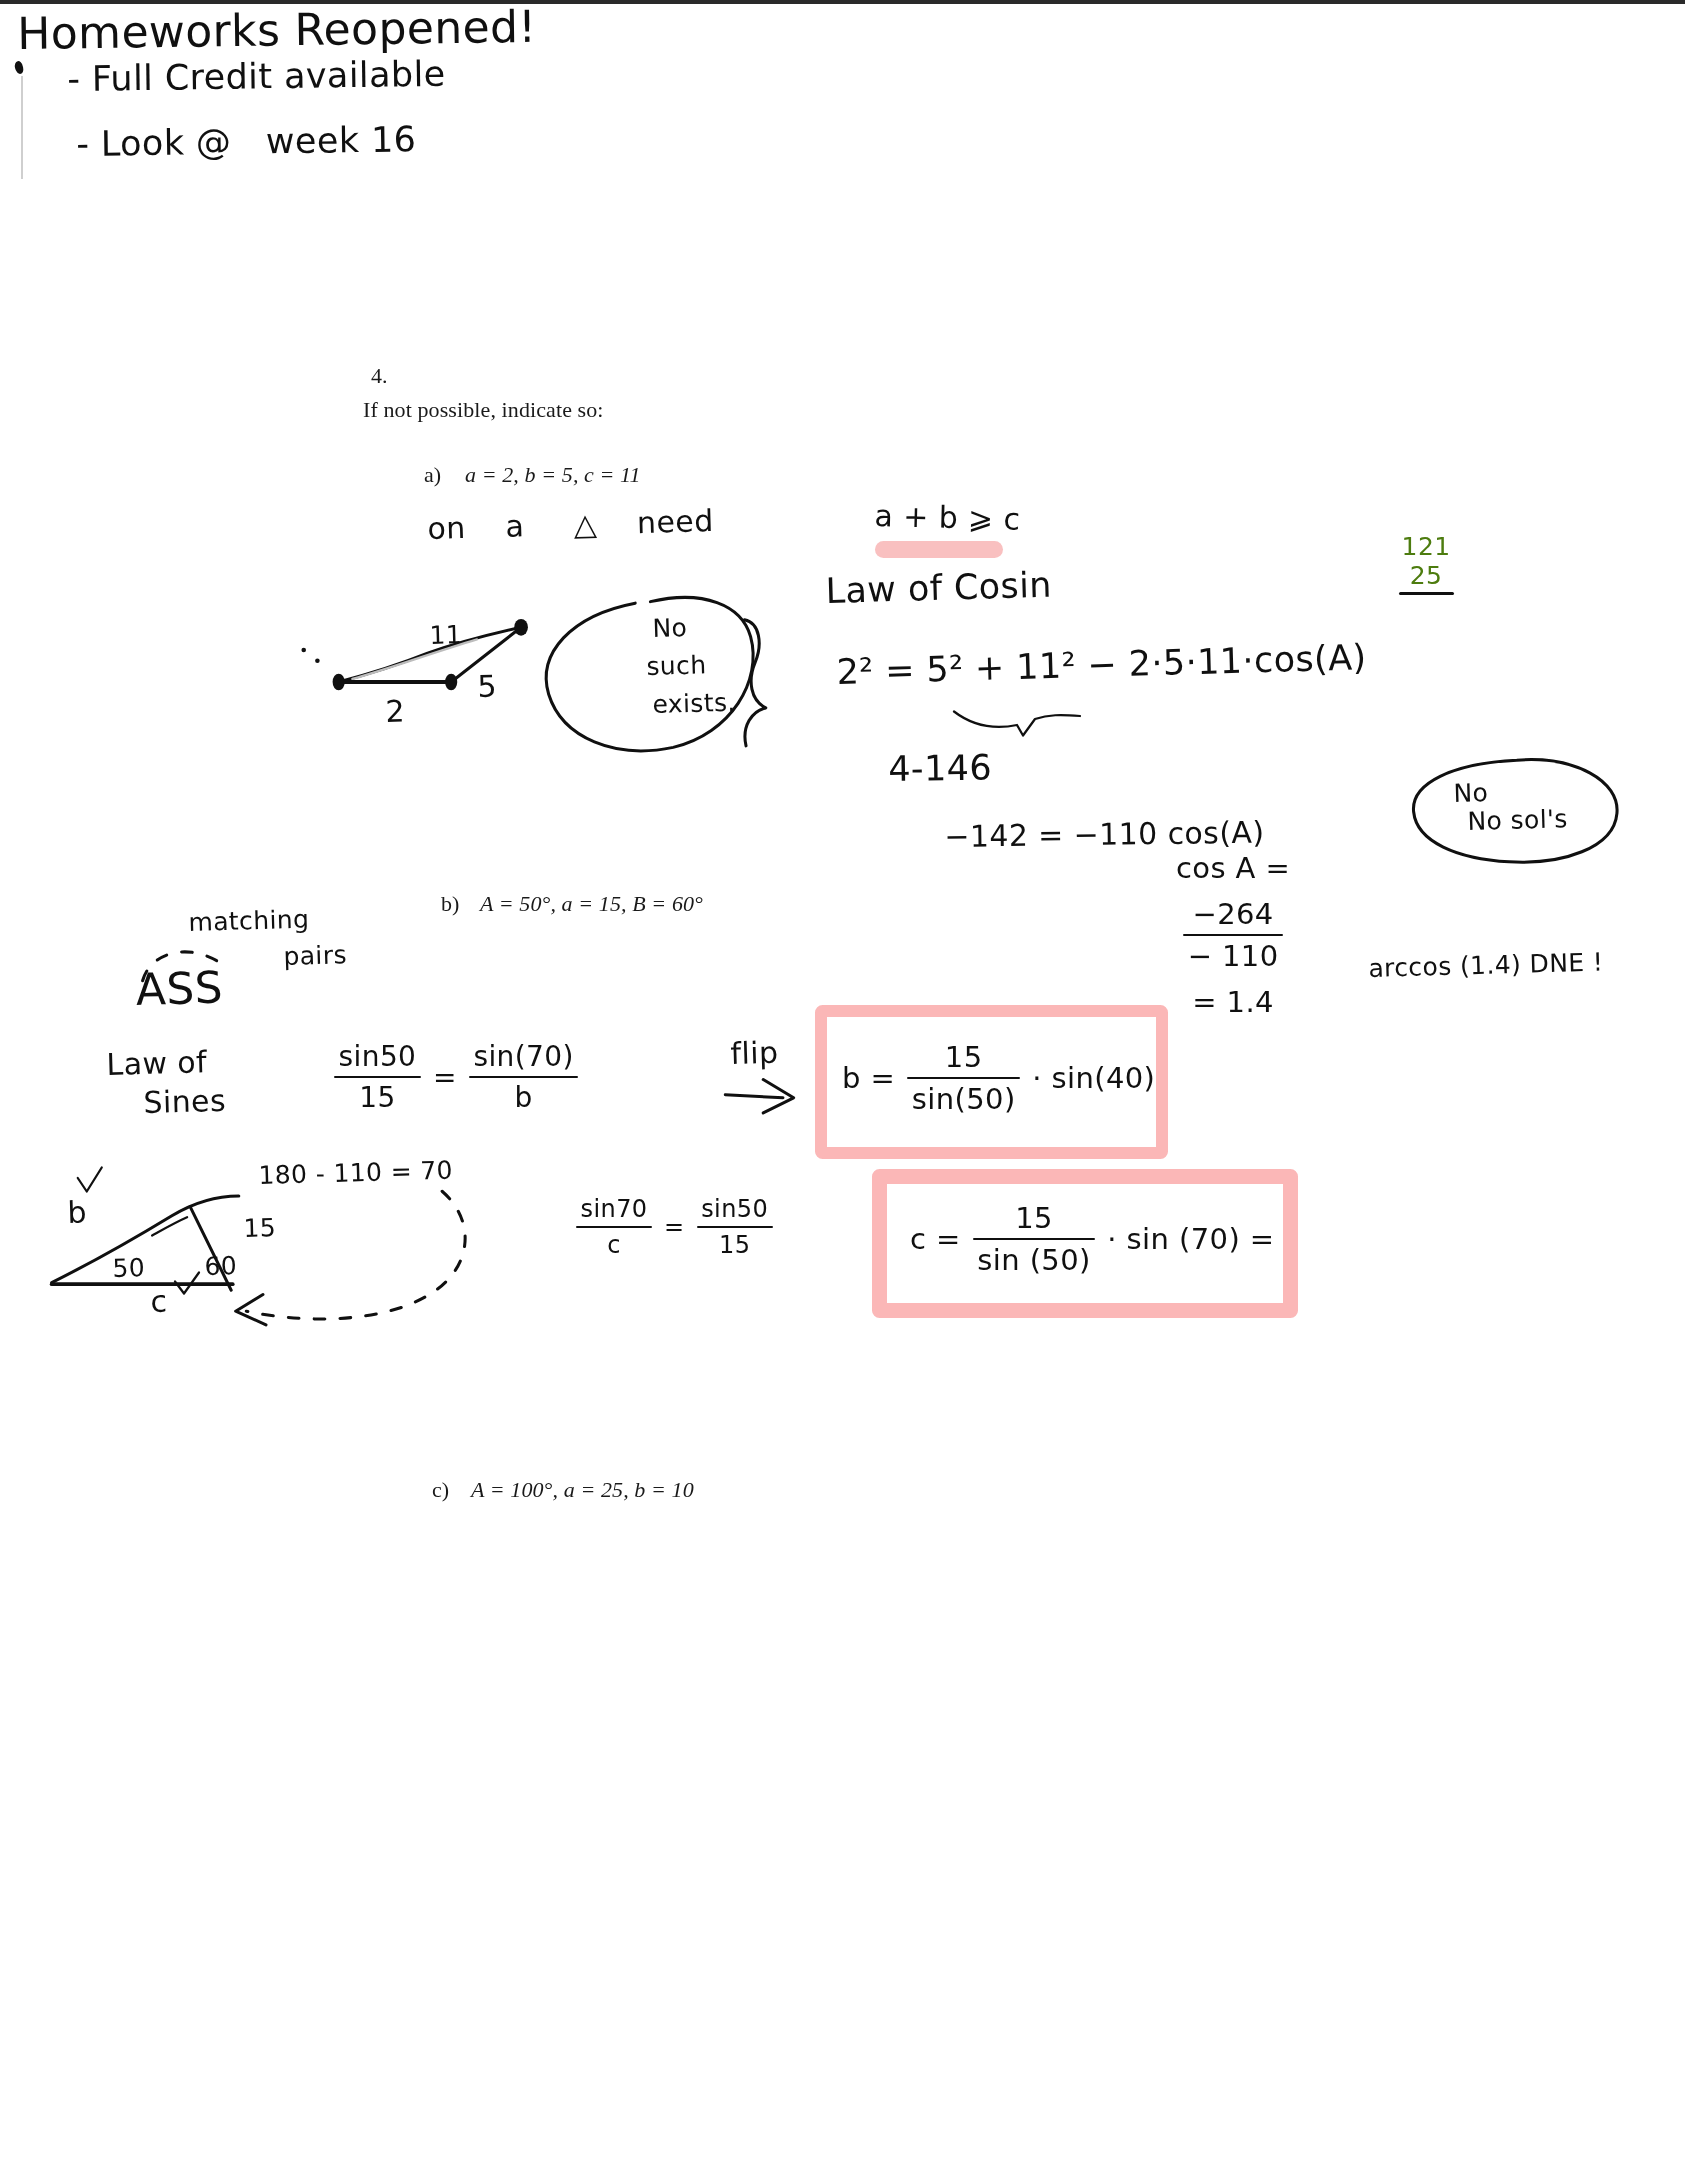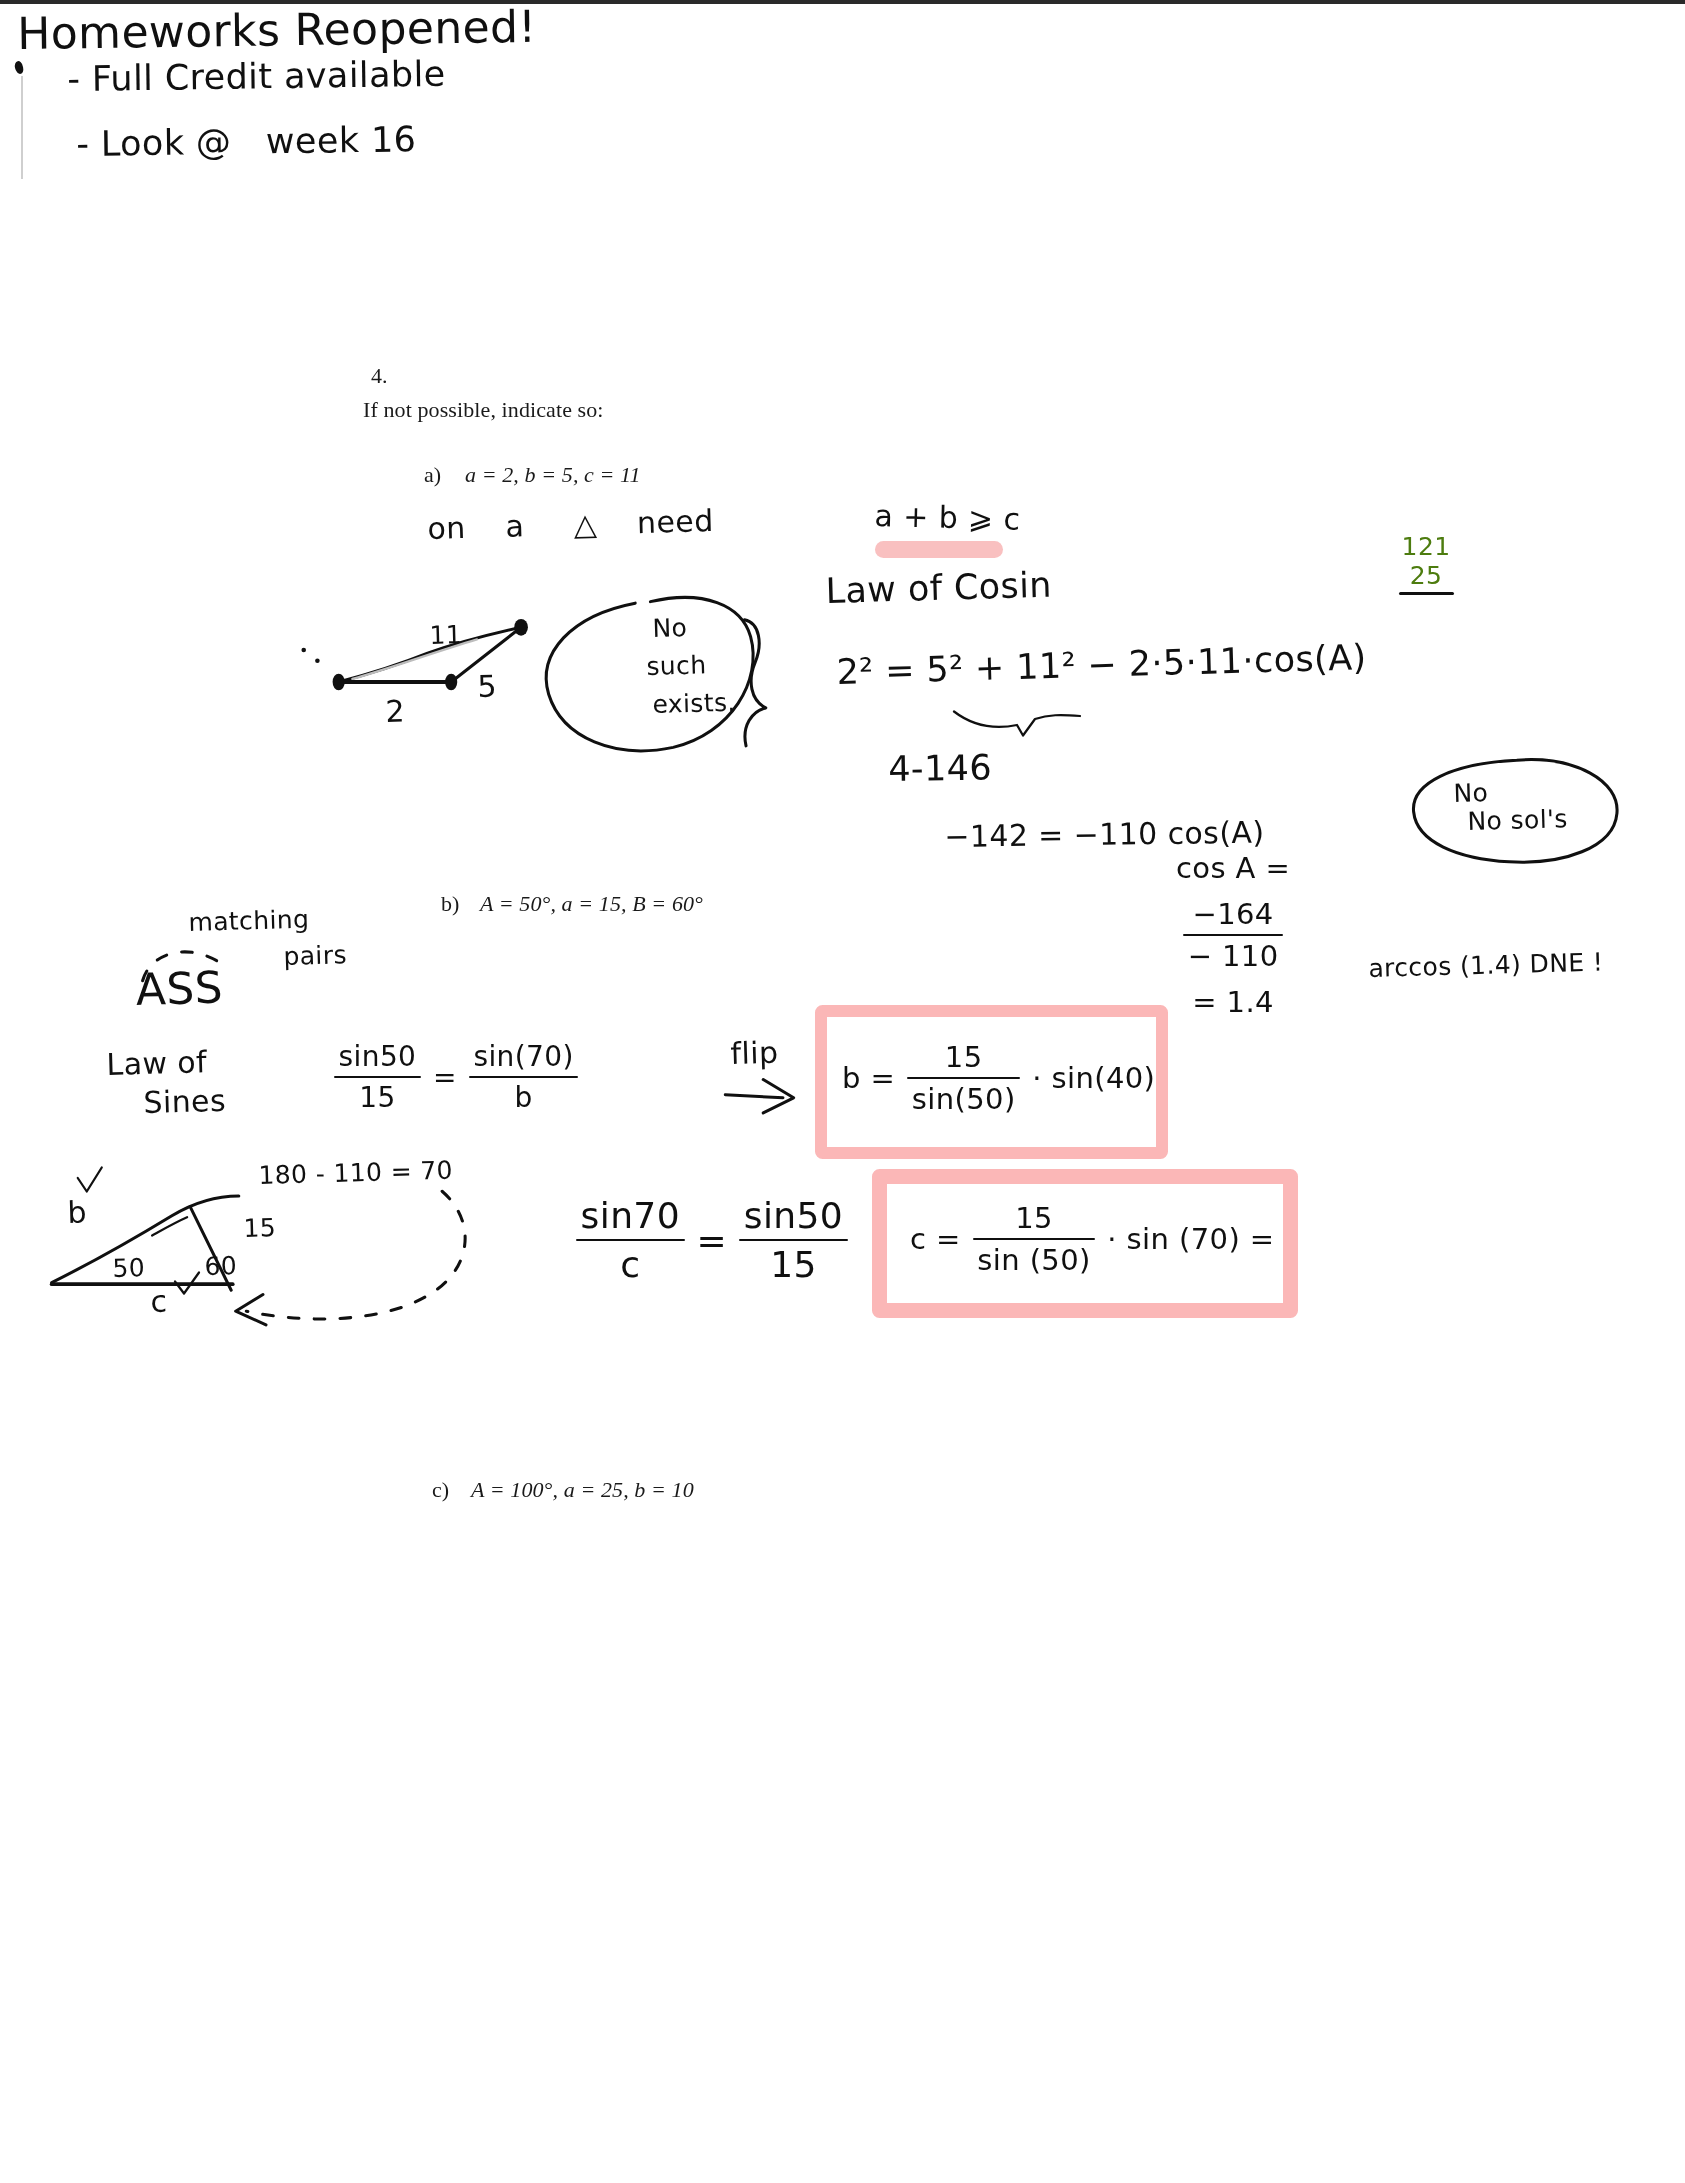--- a/index.html
+++ b/index.html
@@ -211,21 +211,21 @@
     <path class="thin" d="M4 6 C 30 26, 58 30, 88 24 L 96 38 L 112 16 C 130 10, 146 10, 172 12"></path>
   </svg>
 
   <div class="hw xl slantn" style="left:888px; top:749px;">4-146</div>
 
   <div class="hw lg slantn" style="left:944px; top:819px;">−142 = −110 cos(A)</div>
 
   <div class="eqrow" style="left:1176px; top:851px; font-size:29px;flex-direction:column;">
     <span>cos A =</span>
     <span class="fr">
-      <span class="n">−164</span>
+      <span class="n">−264</span>
       <span class="b"></span>
       <span class="d">− 110</span>
     </span>
     <span>= 1.4</span>
   </div>
 
   <svg class="ink" style="left:1403px; top:754px;" width="220" height="114" viewBox="0 0 290 150">
     <path class="med" d="M150 8 C 228 2, 286 36, 282 78 C 278 124, 210 146, 140 142 C 72 138, 18 116, 14 76 C 10 38, 66 12, 150 8 Z"></path>
   </svg>
   <div class="hw md slant1" style="left:1453px; top:779px;">No</div>
@@ -319,21 +319,21 @@
   <div class="hw lg slant1" style="left:150px; top:1284px;">c</div>
   <svg class="ink" style="left:172px; top:1271px;" width="33" height="30" viewBox="0 0 44 40">
     <path class="thin" d="M4 14 L 16 30 L 36 2"></path>
   </svg>
 
   <svg class="ink" style="left:190px; top:1170px;" width="319" height="167" viewBox="0 0 420 220">
     <path class="dash" d="M332 28 C 378 68, 372 132, 312 166 C 250 202, 150 202, 74 186"></path>
     <path class="med" d="M96 164 L 60 186 L 100 204"></path>
   </svg>
 
-  <div class="eqrow" style="left:576px; top:1195px; font-size:36px;">
+  <div class="eqrow" style="left:576px; top:1195px; font-size:24px;">
     <span class="fr">
       <span class="n">sin70</span>
       <span class="b"></span>
       <span class="d">c</span>
     </span>
     <span>=</span>
     <span class="fr">
       <span class="n">sin50</span>
       <span class="b"></span>
       <span class="d">15</span>

